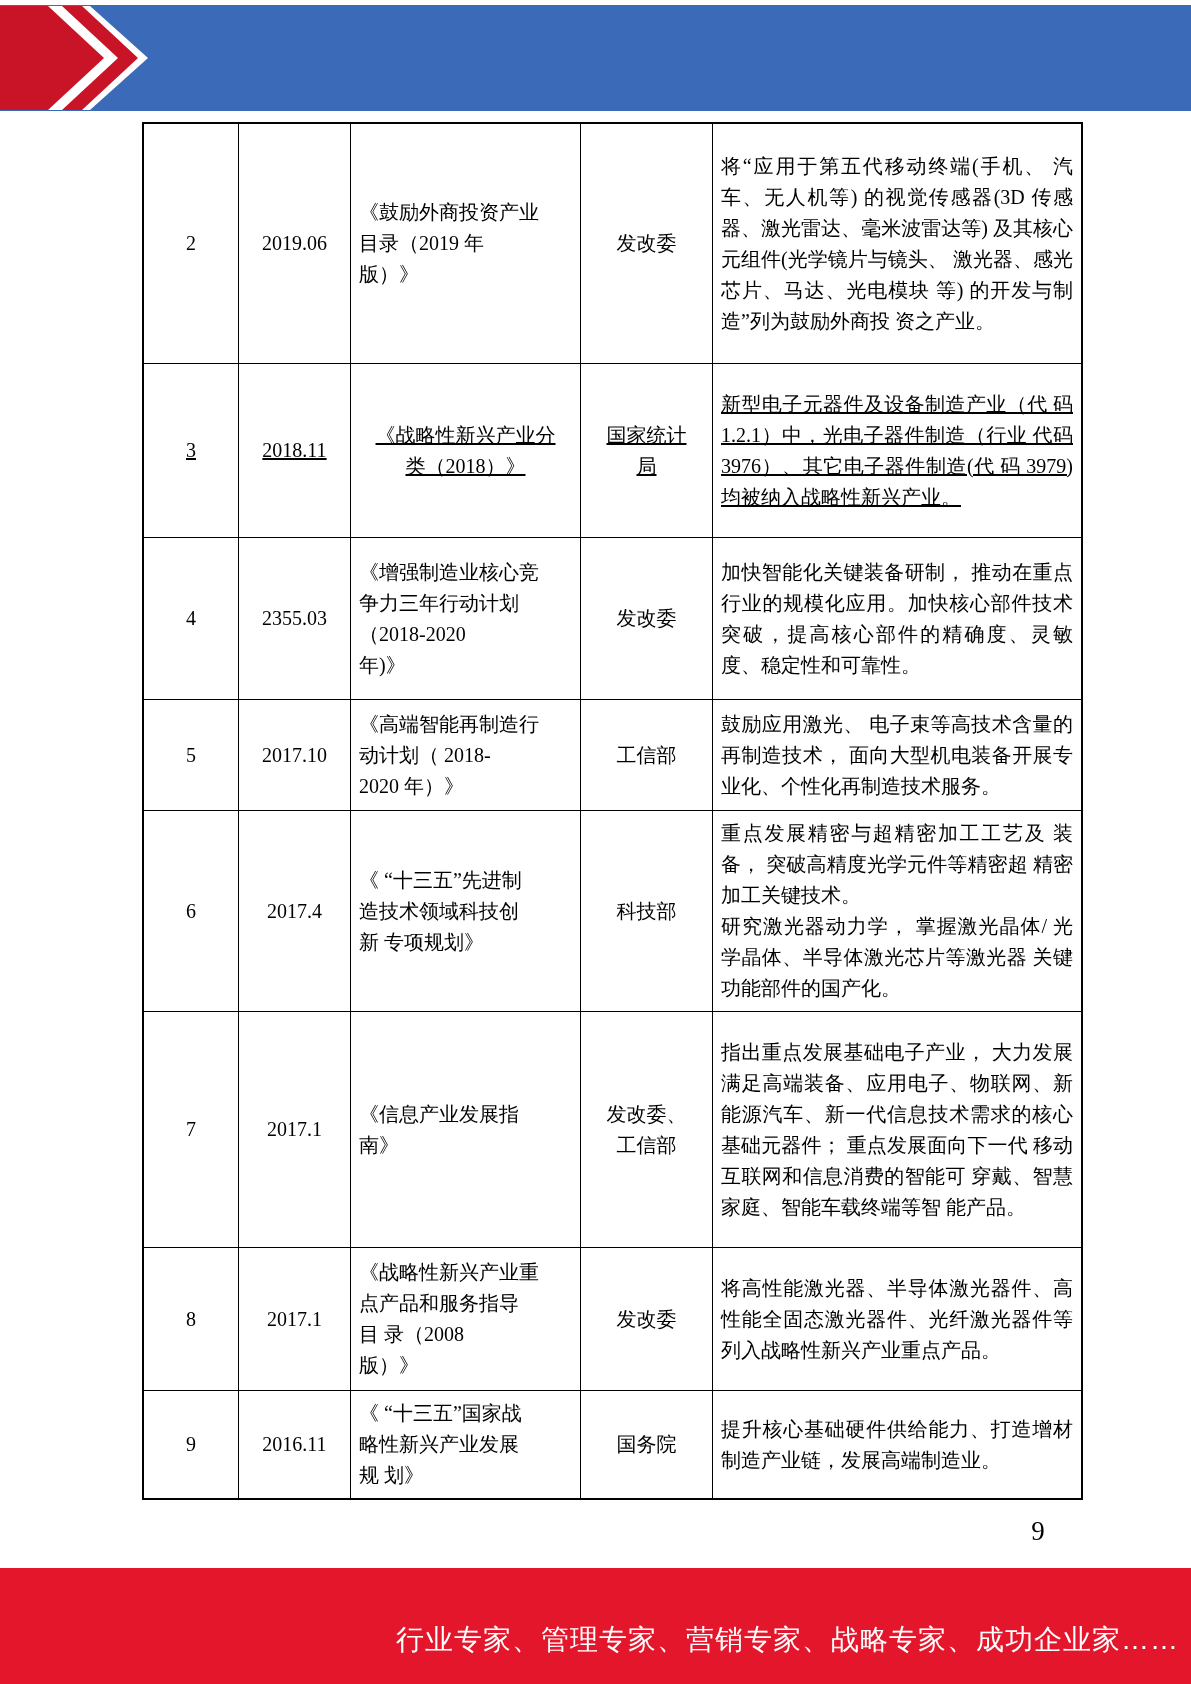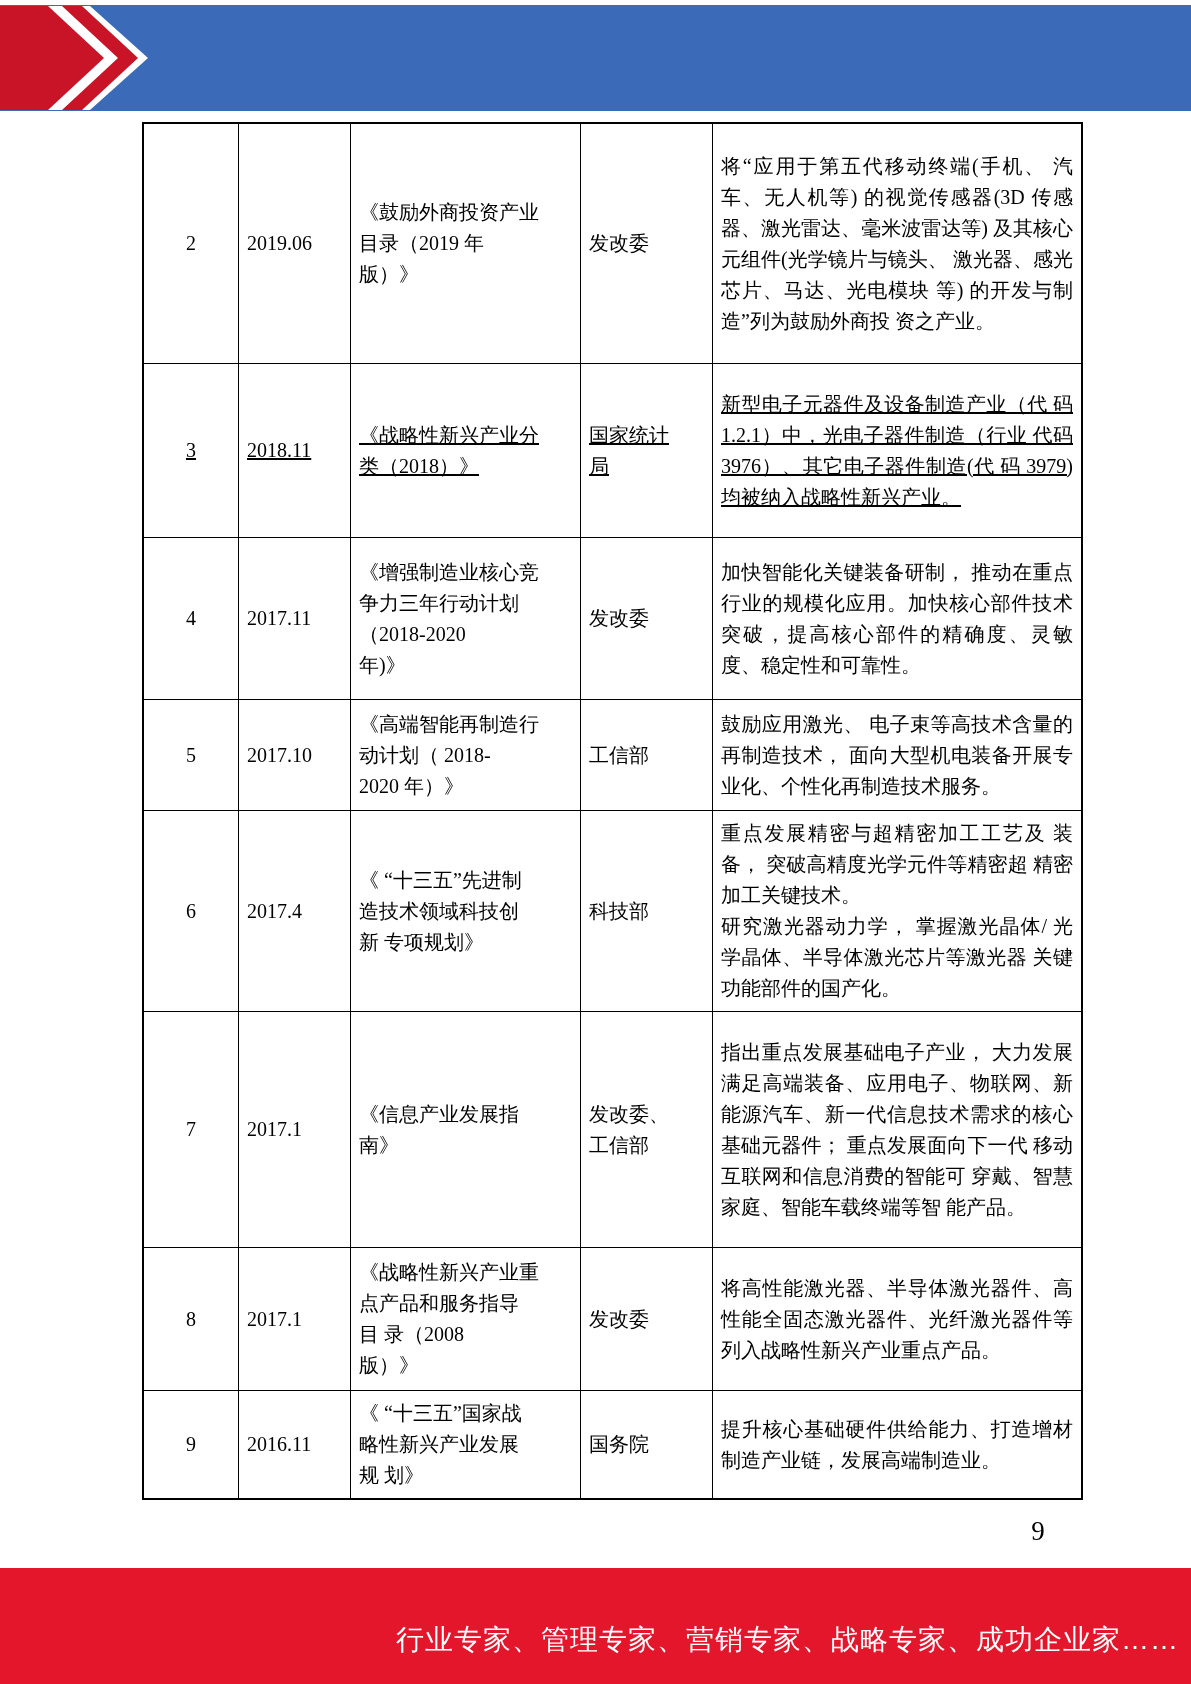--- a/index.html
+++ b/index.html
@@ -12,34 +12,34 @@
   .banner-title{margin:0;color:#ffffff;font-family:"Liberation Sans","DejaVu Sans",sans-serif;
           font-size:31px;font-weight:bold;letter-spacing:2px;}
   .arrow-decor{position:absolute;left:0;top:1px;width:160px;height:104px;}
 
   
   .policy-table{position:absolute;left:142px;top:122px;width:853px;
           border-collapse:collapse;table-layout:fixed;border:2px solid #000;}
   .policy-table td{border:1px solid #000;vertical-align:middle;
           font-size:20px;line-height:31px;padding:6px 8px;word-break:break-all;}
   .cell-no{width:78px;text-align:center;}
-  .cell-date{width:95px;text-align:left;white-space:nowrap;}
+  .cell-date{width:95px;text-align:center;white-space:nowrap;}
   .cell-name{width:213px;text-align:left;white-space:pre-line;padding-left:15px;}
-  .cell-agency{width:115px;text-align:left;white-space:pre-line;}
+  .cell-agency{width:115px;text-align:center;white-space:pre-line;}
   .cell-content{width:352px;text-align:justify;white-space:pre-line;padding:6px 10px 6px 12px;}
   
   .policy-table tr:nth-child(1) td{height:227px;}
   .policy-table tr:nth-child(2) td{height:161px;text-decoration:underline;}
   .policy-table tr:nth-child(3) td{height:149px;}
   .policy-table tr:nth-child(4) td{height:98px;}
   .policy-table tr:nth-child(5) td{height:188px;}
   .policy-table tr:nth-child(6) td{height:223px;}
   .policy-table tr:nth-child(7) td{height:130px;}
   .policy-table tr:nth-child(8) td{height:95px;}
-  .policy-table tr:nth-child(2) .cell-name{text-align:left;padding-left:8px;}
+  .policy-table tr:nth-child(2) .cell-name{text-align:center;padding-left:8px;}
 
   
   .page-number{position:absolute;left:1018px;top:1516px;width:40px;text-align:center;
           font-size:27px;}
 
   
   .footer{position:absolute;left:0;top:1568px;width:1191px;height:116px;
           background:var(--footer-red);}
   .footer-blue{position:absolute;left:0;top:0;width:396px;height:116px;
           background:var(--footer-blue);
@@ -83,21 +83,21 @@
           <td class="cell-no">3</td>
           <td class="cell-date">2018.11</td>
           <td class="cell-name">《战略性新兴产业分
 类（2018）》</td>
           <td class="cell-agency">国家统计
 局</td>
           <td class="cell-content">新型电子元器件及设备制造产业（代 码 1.2.1）中，光电子器件制造（行业 代码 3976）、其它电子器件制造(代 码 3979)均被纳入战略性新兴产业。</td>
         </tr>
         <tr>
           <td class="cell-no">4</td>
-          <td class="cell-date">2017.11</td>
+          <td class="cell-date">2355.03</td>
           <td class="cell-name">《增强制造业核心竞
 争力三年行动计划
 （2018-2020
 年)》</td>
           <td class="cell-agency">发改委</td>
           <td class="cell-content">加快智能化关键装备研制， 推动在重点行业的规模化应用。加快核心部件技术突破，提高核心部件的精确度、灵敏度、稳定性和可靠性。</td>
         </tr>
         <tr>
           <td class="cell-no">5</td>
           <td class="cell-date">2017.10</td>

